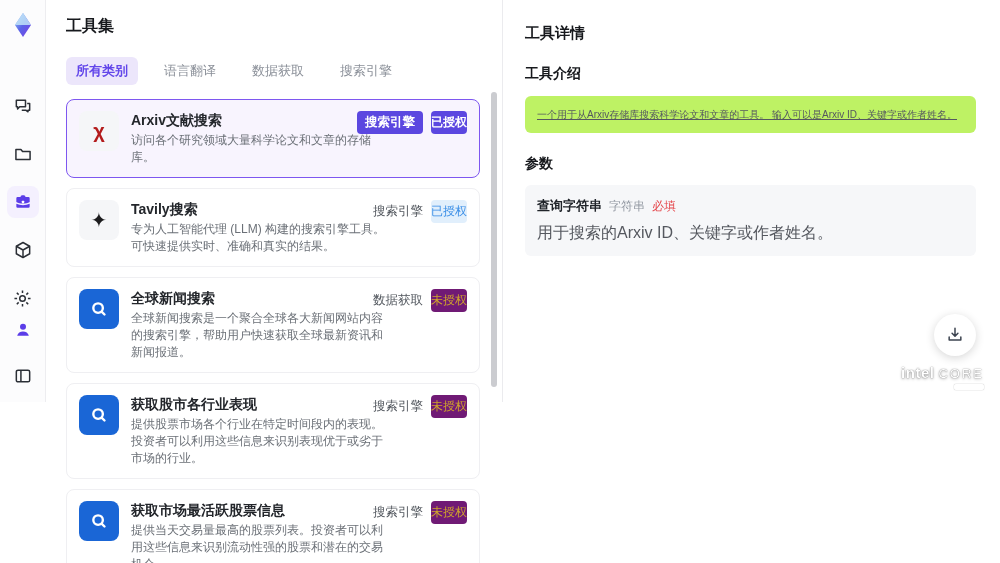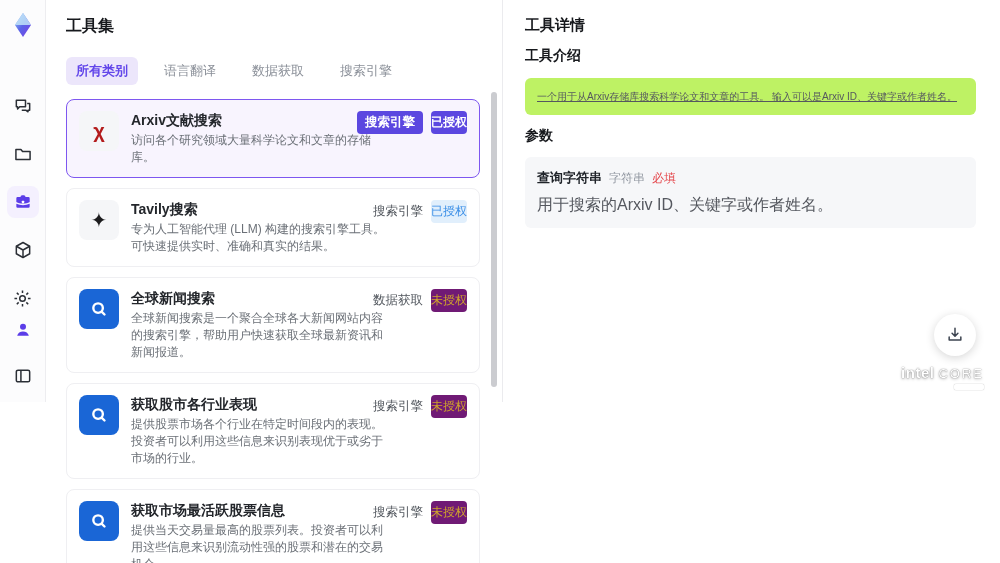--- a/index.html
+++ b/index.html
@@ -39,22 +39,22 @@
   .cat.solid { background:#5b47e0; color:#fff; padding:3px 8px; border-radius:4px; font-weight:bold; }
   .badge { font-size:12px; padding:3px 0; border-radius:4px; white-space:nowrap; }
   .badge.solid { background:#5b47e0; color:#fff; font-weight:bold; }
   .badge.ok { background:#e1effc; color:#3a8ee6; }
   .badge.warn { background:#701a75; color:#cfa42c; }
   .sb-thumb { position:absolute; top:92px; right:5px; width:6px; height:295px;
     background:#cbccd0; border-radius:3px; }
 
   
   .detail { flex:1; border-left:1px solid #ebebee; position:relative; padding:16px 24px 0 22px; }
-  .detail-title { font-size:15px; font-weight:bold; color:#17191d; }
-  .section-h { font-size:14px; font-weight:bold; color:#17191d; margin-top:12px; }
+  .detail-title { font-size:15px; font-weight:bold; color:#17191d;margin-top:8px; }
+  .section-h { font-size:14px; font-weight:bold; color:#17191d; margin-top:22px; }
   .info-box { margin-top:13px; background:#bef264; border-radius:6px; padding:11px 12px;
     font-size:10px; color:#55585f; line-height:1.5;text-decoration:underline; }
   .param-box { margin-top:12px; background:#f6f7f9; border-radius:6px; padding:12px; }
   .param-row { display:flex; align-items:baseline; gap:7px;text-align:right; }
   .param-name { font-size:13px; font-weight:bold; color:#20242a; }
   .param-type { font-size:12px; color:#9096a0; }
   .param-req { font-size:12px; color:#e5484d; }
   .param-desc { margin-top:8px; font-size:16px; color:#55585f; }
 
   .fab { position:absolute; right:24px; bottom:46px; width:42px; height:42px; border-radius:50%;

